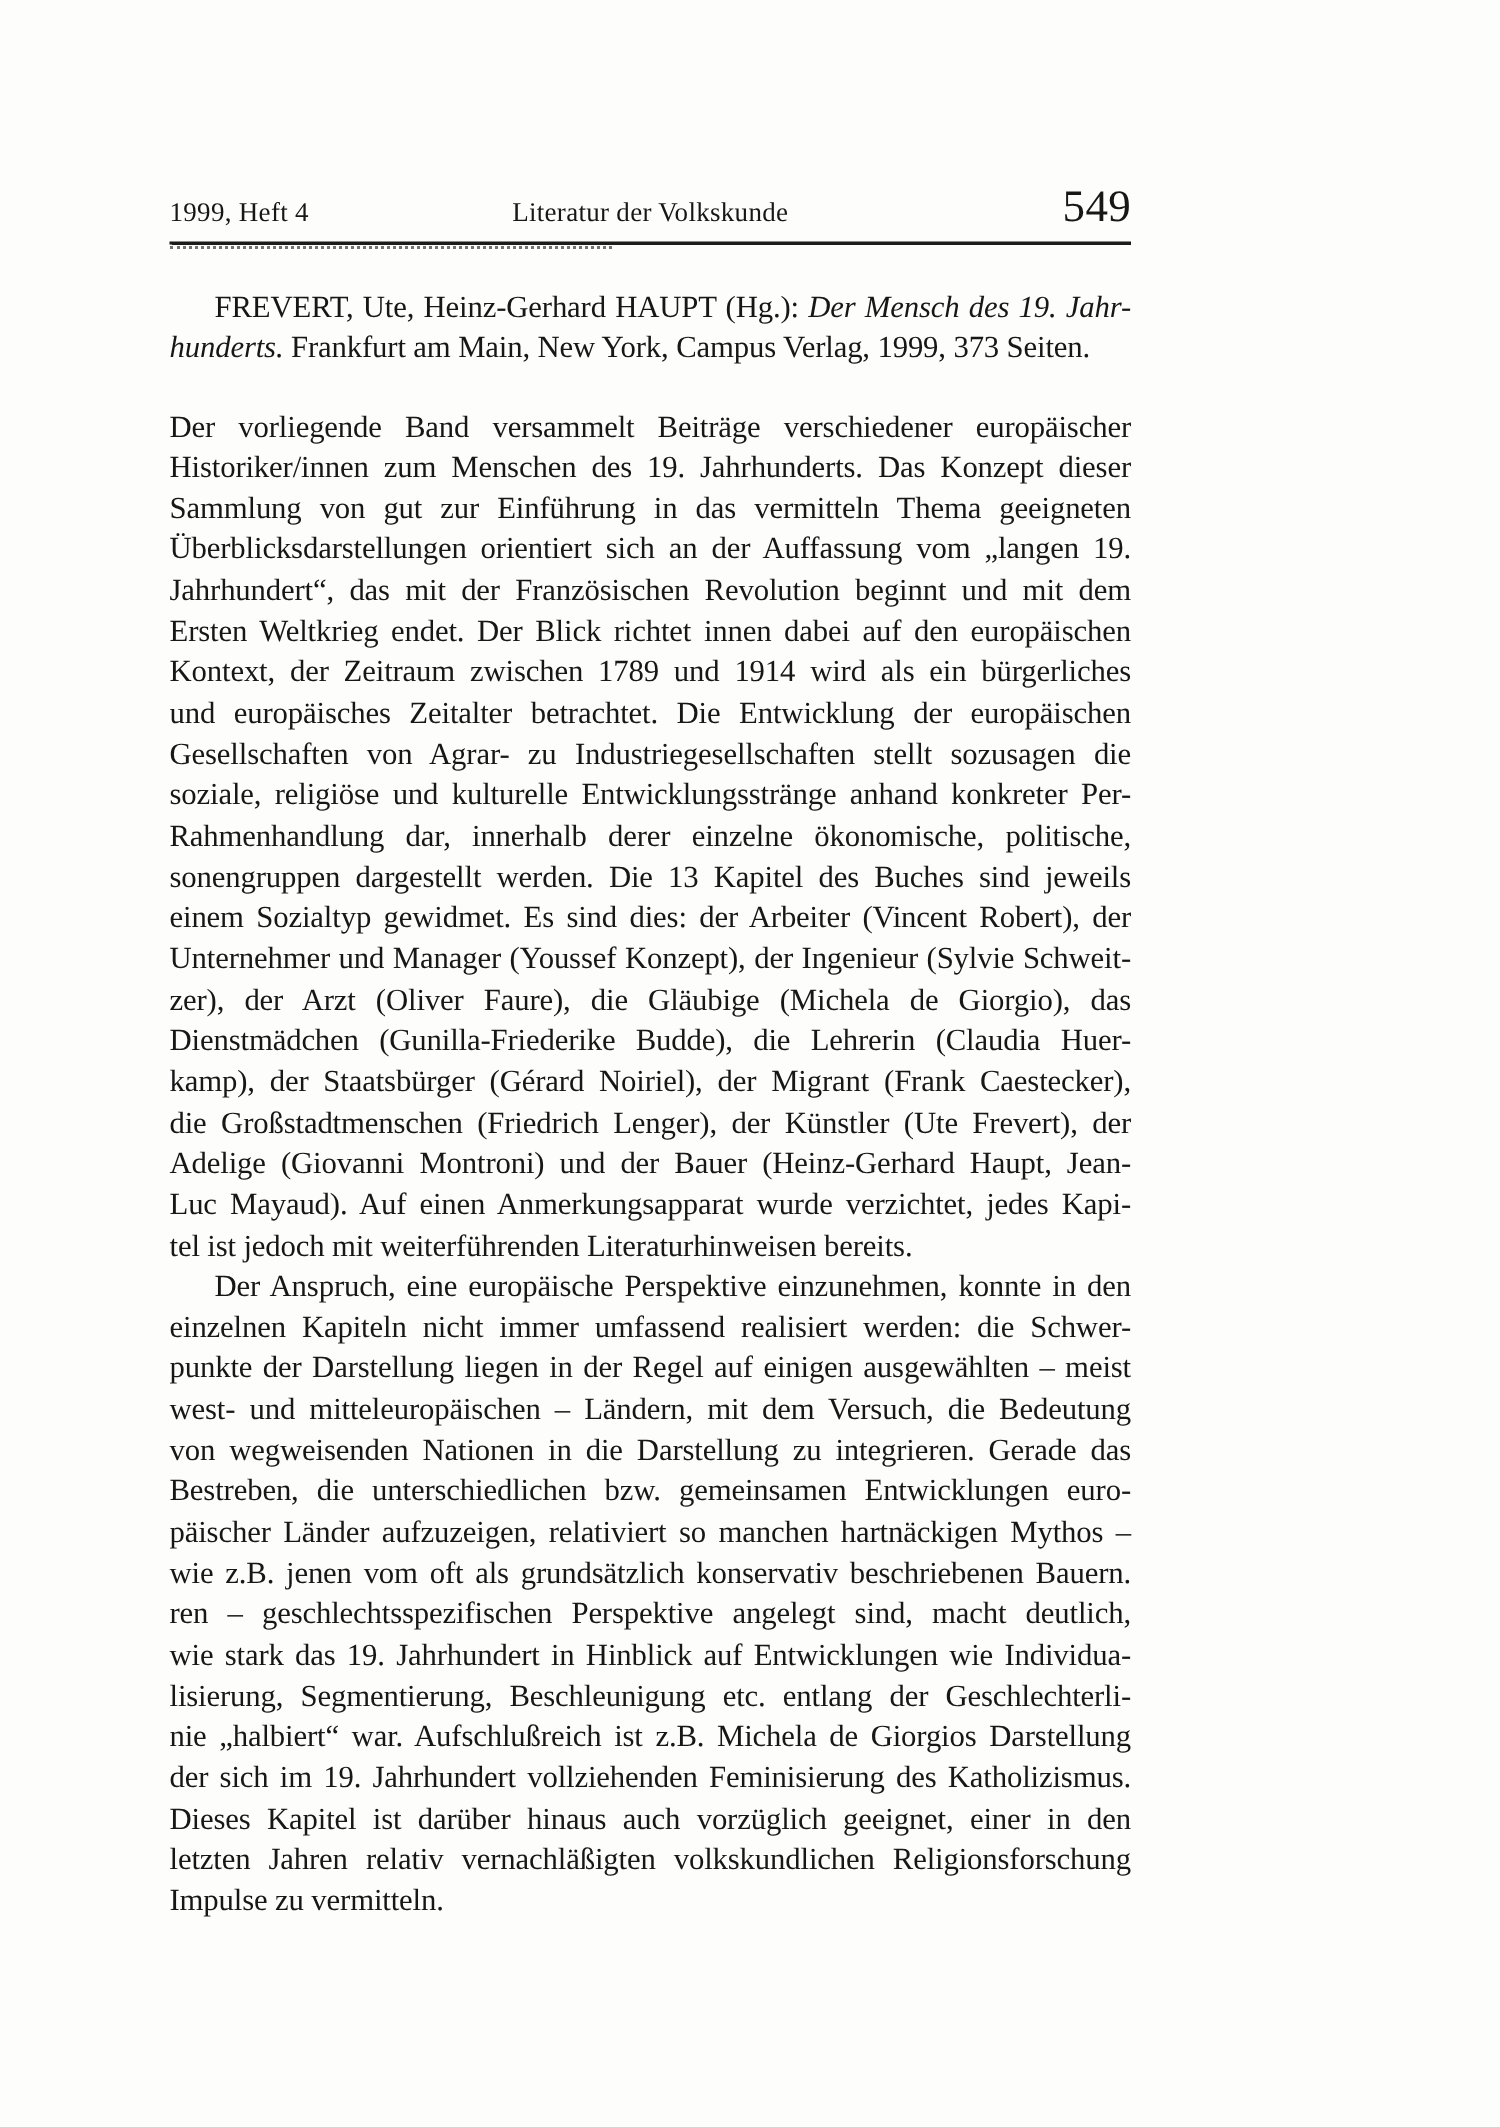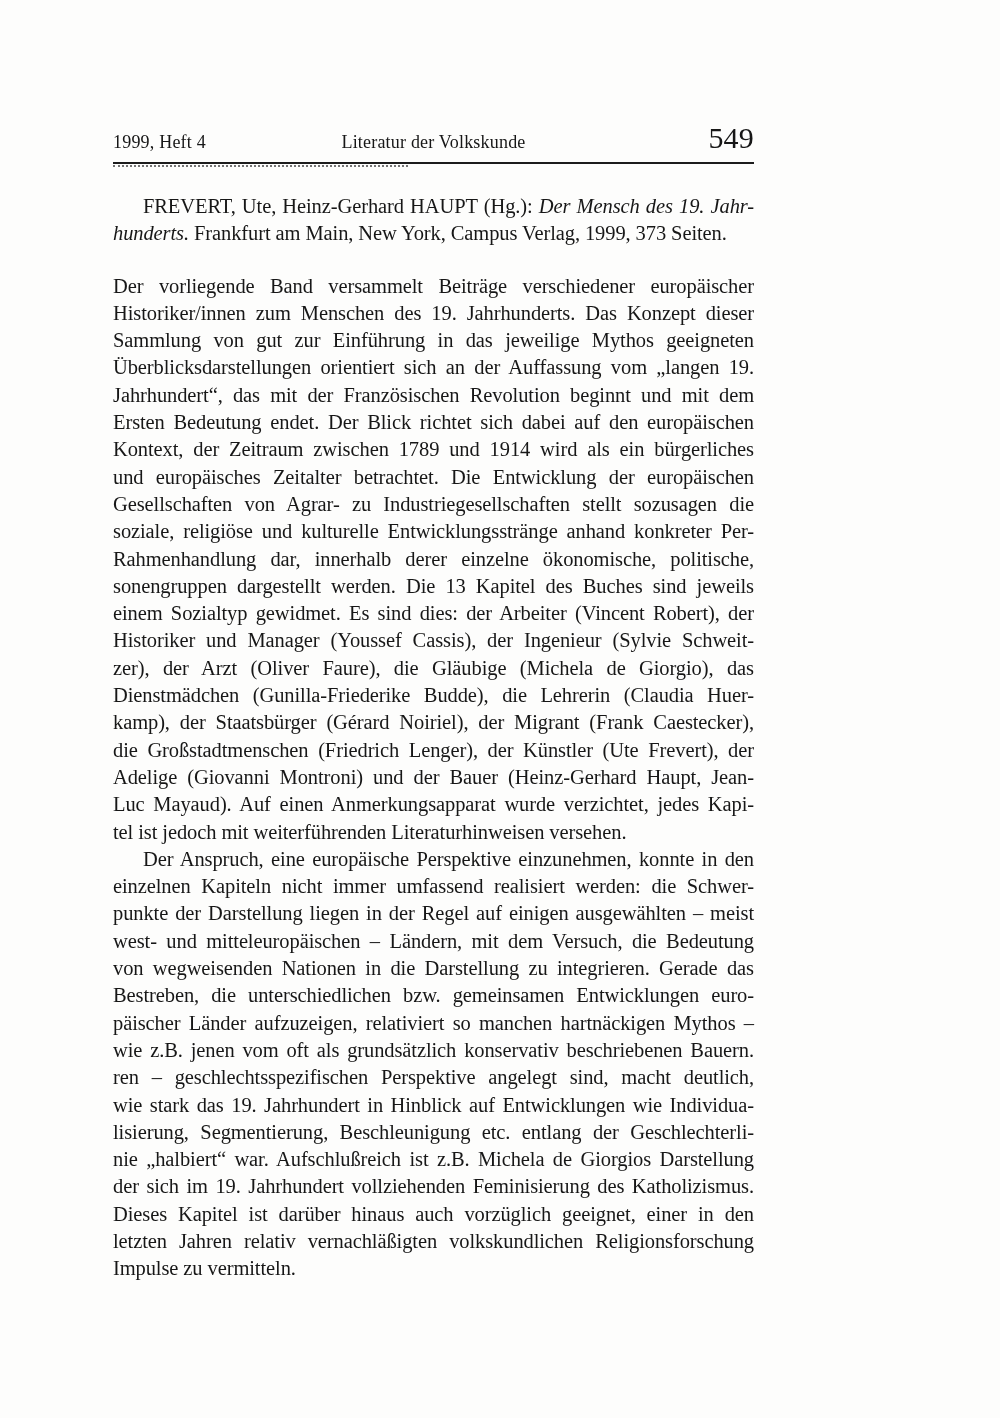--- a/index.html
+++ b/index.html
@@ -85,39 +85,39 @@
   </div>
 
   <div class="citation" id="citation">
       <div class="line indent"><span>FREVERT, Ute, Heinz-Gerhard HAUPT (Hg.): </span><i>Der Mensch des 19. Jahr-</i></div>
       <div class="line last"><i>hunderts.</i><span> Frankfurt am Main, New York, Campus Verlag, 1999, 373 Seiten.</span></div>
     </div>
 
   <div class="review" id="review">
       <div class="line"><span>Der vorliegende Band versammelt Beiträge verschiedener europäischer</span></div>
       <div class="line"><span>Historiker/innen zum Menschen des 19. Jahrhunderts. Das Konzept dieser</span></div>
-      <div class="line"><span>Sammlung von gut zur Einführung in das jeweilige Mythos geeigneten</span></div>
+      <div class="line"><span>Sammlung von gut zur Einführung in das vermitteln Thema geeigneten</span></div>
       <div class="line"><span>Überblicksdarstellungen orientiert sich an der Auffassung vom „langen 19.</span></div>
       <div class="line"><span>Jahrhundert“, das mit der Französischen Revolution beginnt und mit dem</span></div>
-      <div class="line"><span>Ersten Bedeutung endet. Der Blick richtet sich dabei auf den europäischen</span></div>
+      <div class="line"><span>Ersten Weltkrieg endet. Der Blick richtet innen dabei auf den europäischen</span></div>
       <div class="line"><span>Kontext, der Zeitraum zwischen 1789 und 1914 wird als ein bürgerliches</span></div>
       <div class="line"><span>und europäisches Zeitalter betrachtet. Die Entwicklung der europäischen</span></div>
       <div class="line"><span>Gesellschaften von Agrar- zu Industriegesellschaften stellt sozusagen die</span></div>
       <div class="line"><span>soziale, religiöse und kulturelle Entwicklungsstränge anhand konkreter Per-</span></div>
       <div class="line"><span>Rahmenhandlung dar, innerhalb derer einzelne ökonomische, politische,</span></div>
       <div class="line"><span>sonengruppen dargestellt werden. Die 13 Kapitel des Buches sind jeweils</span></div>
       <div class="line"><span>einem Sozialtyp gewidmet. Es sind dies: der Arbeiter (Vincent Robert), der</span></div>
-      <div class="line"><span>Historiker und Manager (Youssef Cassis), der Ingenieur (Sylvie Schweit-</span></div>
+      <div class="line"><span>Unternehmer und Manager (Youssef Konzept), der Ingenieur (Sylvie Schweit-</span></div>
       <div class="line"><span>zer), der Arzt (Oliver Faure), die Gläubige (Michela de Giorgio), das</span></div>
       <div class="line"><span>Dienstmädchen (Gunilla-Friederike Budde), die Lehrerin (Claudia Huer-</span></div>
       <div class="line"><span>kamp), der Staatsbürger (Gérard Noiriel), der Migrant (Frank Caestecker),</span></div>
       <div class="line"><span>die Großstadtmenschen (Friedrich Lenger), der Künstler (Ute Frevert), der</span></div>
       <div class="line"><span>Adelige (Giovanni Montroni) und der Bauer (Heinz-Gerhard Haupt, Jean-</span></div>
       <div class="line"><span>Luc Mayaud). Auf einen Anmerkungsapparat wurde verzichtet, jedes Kapi-</span></div>
-      <div class="line last"><span>tel ist jedoch mit weiterführenden Literaturhinweisen versehen.</span></div>
+      <div class="line last"><span>tel ist jedoch mit weiterführenden Literaturhinweisen bereits.</span></div>
       <div class="line indent"><span>Der Anspruch, eine europäische Perspektive einzunehmen, konnte in den</span></div>
       <div class="line"><span>einzelnen Kapiteln nicht immer umfassend realisiert werden: die Schwer-</span></div>
       <div class="line"><span>punkte der Darstellung liegen in der Regel auf einigen ausgewählten – meist</span></div>
       <div class="line"><span>west- und mitteleuropäischen – Ländern, mit dem Versuch, die Bedeutung</span></div>
       <div class="line"><span>von wegweisenden Nationen in die Darstellung zu integrieren. Gerade das</span></div>
       <div class="line"><span>Bestreben, die unterschiedlichen bzw. gemeinsamen Entwicklungen euro-</span></div>
       <div class="line"><span>päischer Länder aufzuzeigen, relativiert so manchen hartnäckigen Mythos –</span></div>
       <div class="line"><span>wie z.B. jenen vom oft als grundsätzlich konservativ beschriebenen Bauern.</span></div>
       <div class="line"><span>ren – geschlechtsspezifischen Perspektive angelegt sind, macht deutlich,</span></div>
       <div class="line"><span>wie stark das 19. Jahrhundert in Hinblick auf Entwicklungen wie Individua-</span></div>

